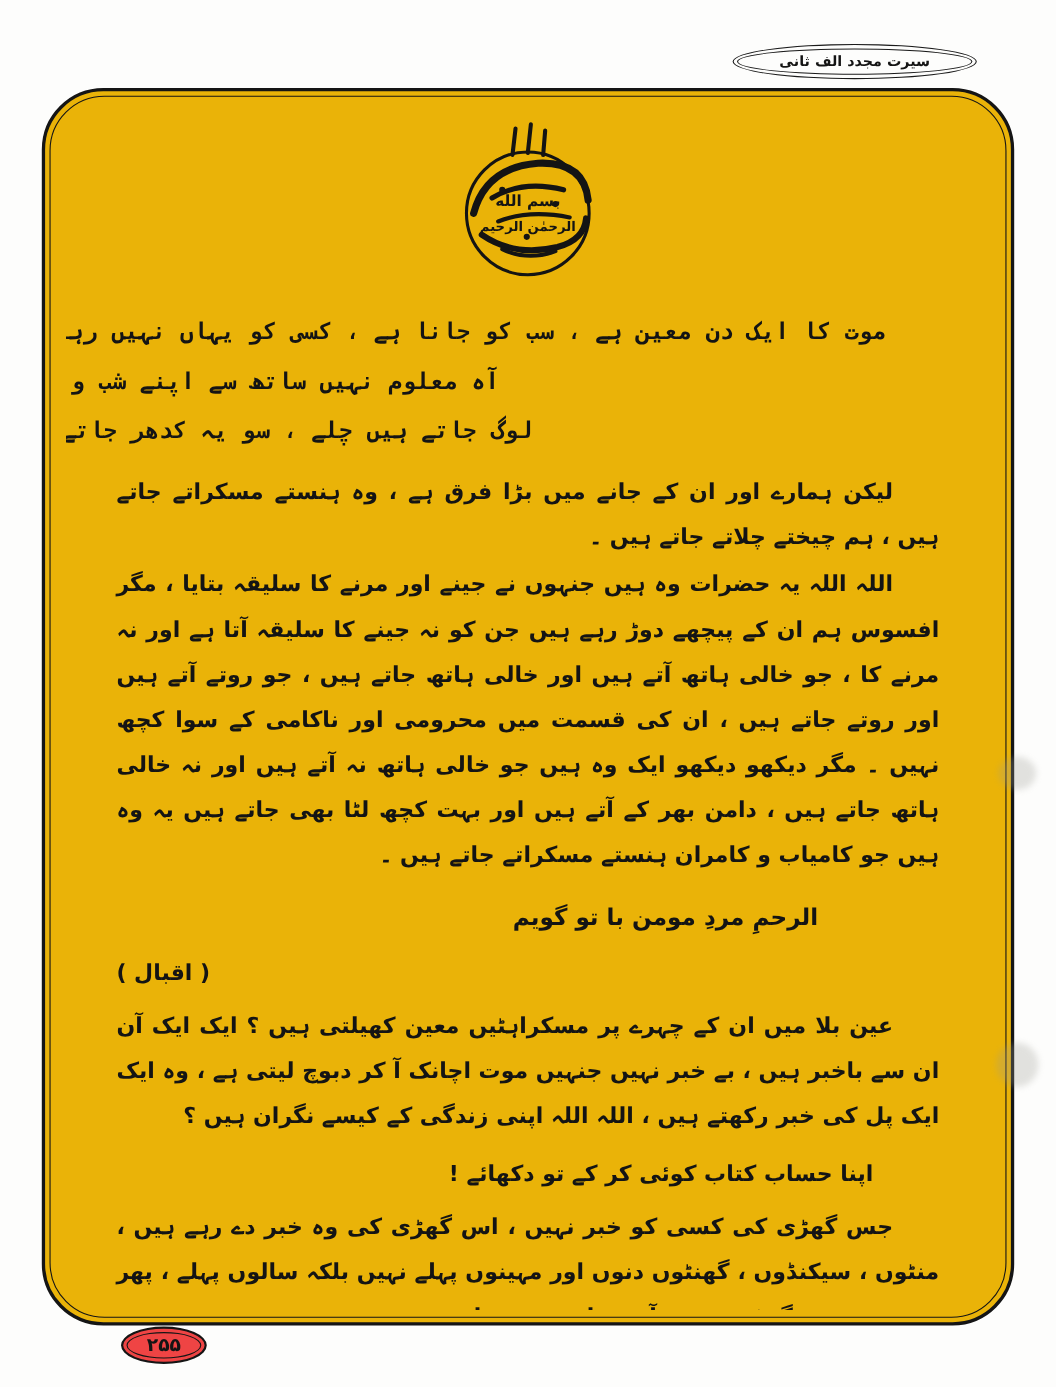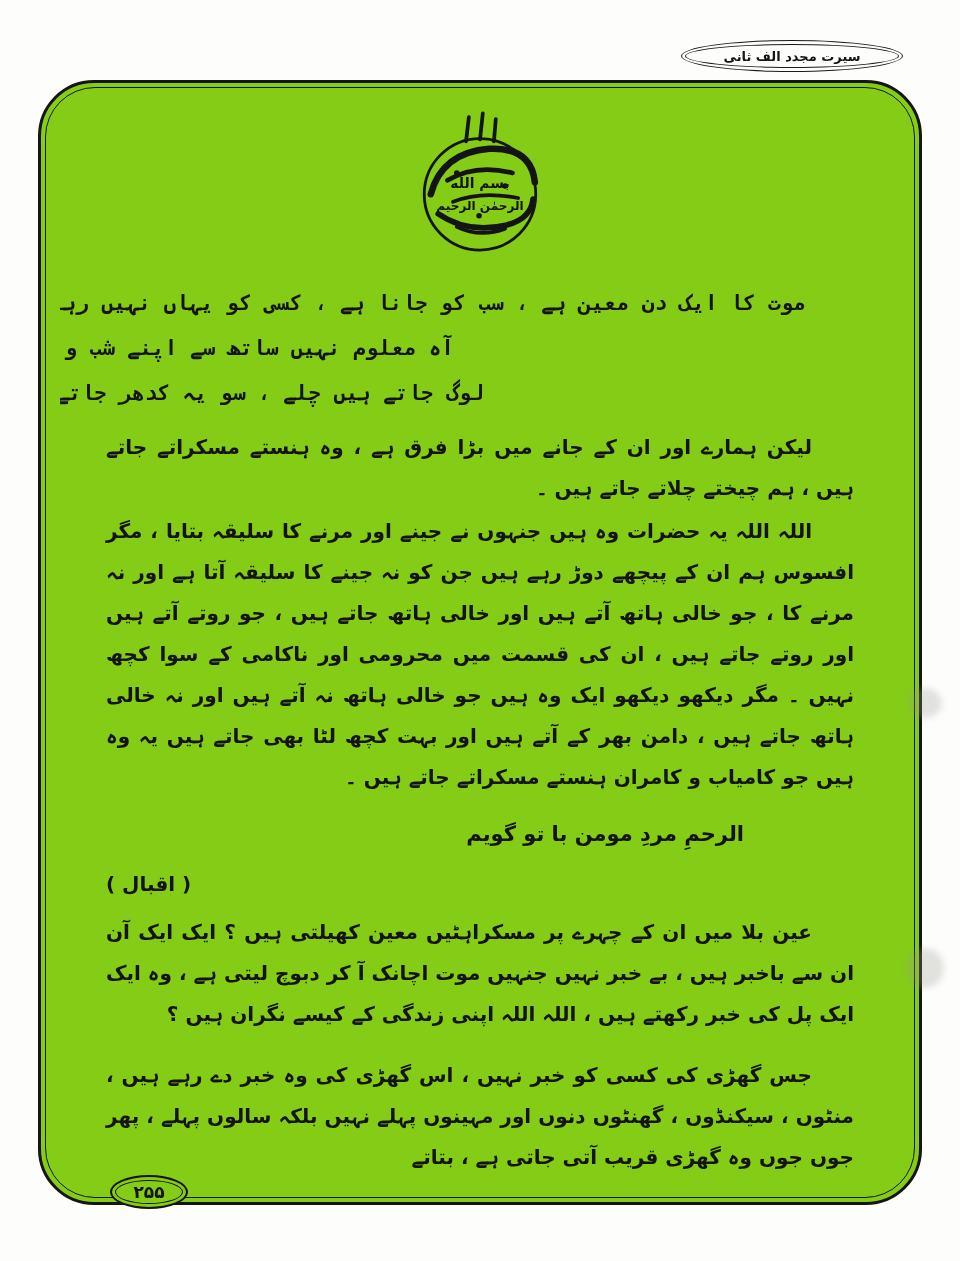--- a/index.html
+++ b/index.html
@@ -14,21 +14,21 @@
   .page {
     position: relative;
     width: 960px; height: 1261px;
     background: #fdfdfc;
     overflow: hidden;
   }
 
   
   .header-cartouche {
     position: absolute;
-    top: 40px; right: 57px;
+    top: 40px; right: 72px;
     width: 222px; height: 32px;
     border: 1.5px solid #1b1b1b;
     border-radius: 50%;
     display: flex; align-items: center; justify-content: center;
     background: #fdfdfc;
     z-index: 3;
   }
   .header-cartouche::after {
     content: "";
     position: absolute; inset: 3px;
@@ -39,21 +39,21 @@
     font-size: 13px; font-weight: bold; letter-spacing: .5px;
     padding: 0 10px; white-space: nowrap;
   }
 
   
   .frame-outer {
     position: absolute;
     top: 80px; left: 38px; right: 38px; bottom: 56px;
     border: 3px solid #151515;
     border-radius: 56px;
-    background: #84cc16;
+    background: #eab308;
   }
   .frame-inner {
     position: absolute; inset: 4px;
     border: 1.5px solid #151515;
     border-radius: 50px;
   }
 
   .content {
     position: absolute; inset: 6px 14px;
     padding: 10px 46px 0;
@@ -114,23 +114,23 @@
     padding-right: 60px;
     margin: 12px 0 8px;
     font-size: 20px; font-weight: bold;
     line-height: 2.0;
     white-space: nowrap;
   }
 
   
   .page-number-oval {
     position: absolute;
-    left: 110px; bottom: 52px;
+    left: 110px; bottom: 21px;
     width: 78px; height: 34px;
-    background: #84cc16;
+    background: #ef4444;
     border: 2px solid #151515;
     border-radius: 50%;
     display: flex; align-items: center; justify-content: center;
     z-index: 4;
   }
   .page-number-oval::after {
     content: "";
     position: absolute; inset: 3px;
     border: 1px solid #151515;
     border-radius: 50%;
@@ -197,20 +197,21 @@
 
         <div class="couplet">
           <p class="c1">الرحمِ مردِ مومن با تو گویم</p>
         </div>
 
         <p class="attribution">( اقبال )</p>
 
         <p class="para indent">عین بلا میں ان کے چہرے پر مسکراہٹیں معین کھیلتی ہیں ؟ ایک ایک آن ان سے باخبر ہیں ، بے خبر نہیں جنہیں موت اچانک آ کر دبوچ لیتی ہے ، وہ ایک ایک پل کی خبر رکھتے ہیں ، اللہ اللہ اپنی زندگی کے کیسے نگران ہیں ؟</p>
 
         <div class="quote-row">
+          <span>اپنا حساب کتاب کوئی کر کے تو دکھائے !</span>
         </div>
 
         <p class="para indent">جس گھڑی کی کسی کو خبر نہیں ، اس گھڑی کی وہ خبر دے رہے ہیں ، منٹوں ، سیکنڈوں ، گھنٹوں دنوں اور مہینوں پہلے نہیں بلکہ سالوں پہلے ، پھر جوں جوں وہ گھڑی قریب آتی جاتی ہے ، بتاتے</p>
 
       </div>
     </div>
   </div>
 
   <div class="artifact artifact-1"></div>
   <div class="artifact artifact-2"></div>

